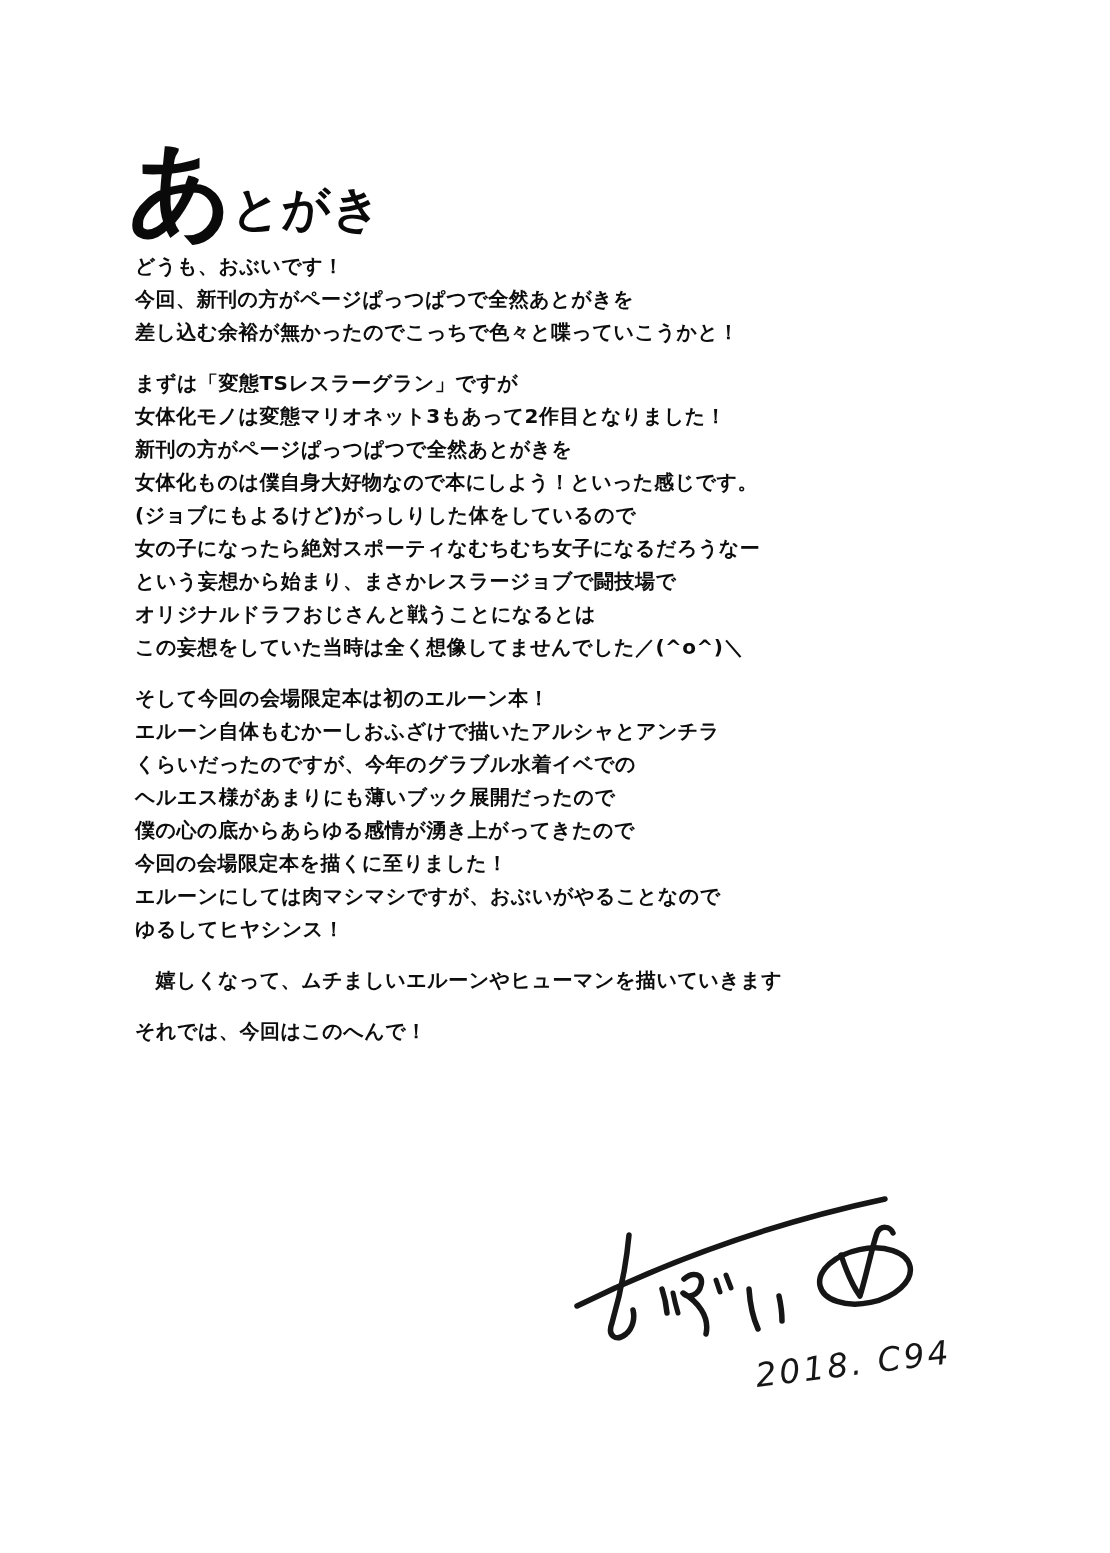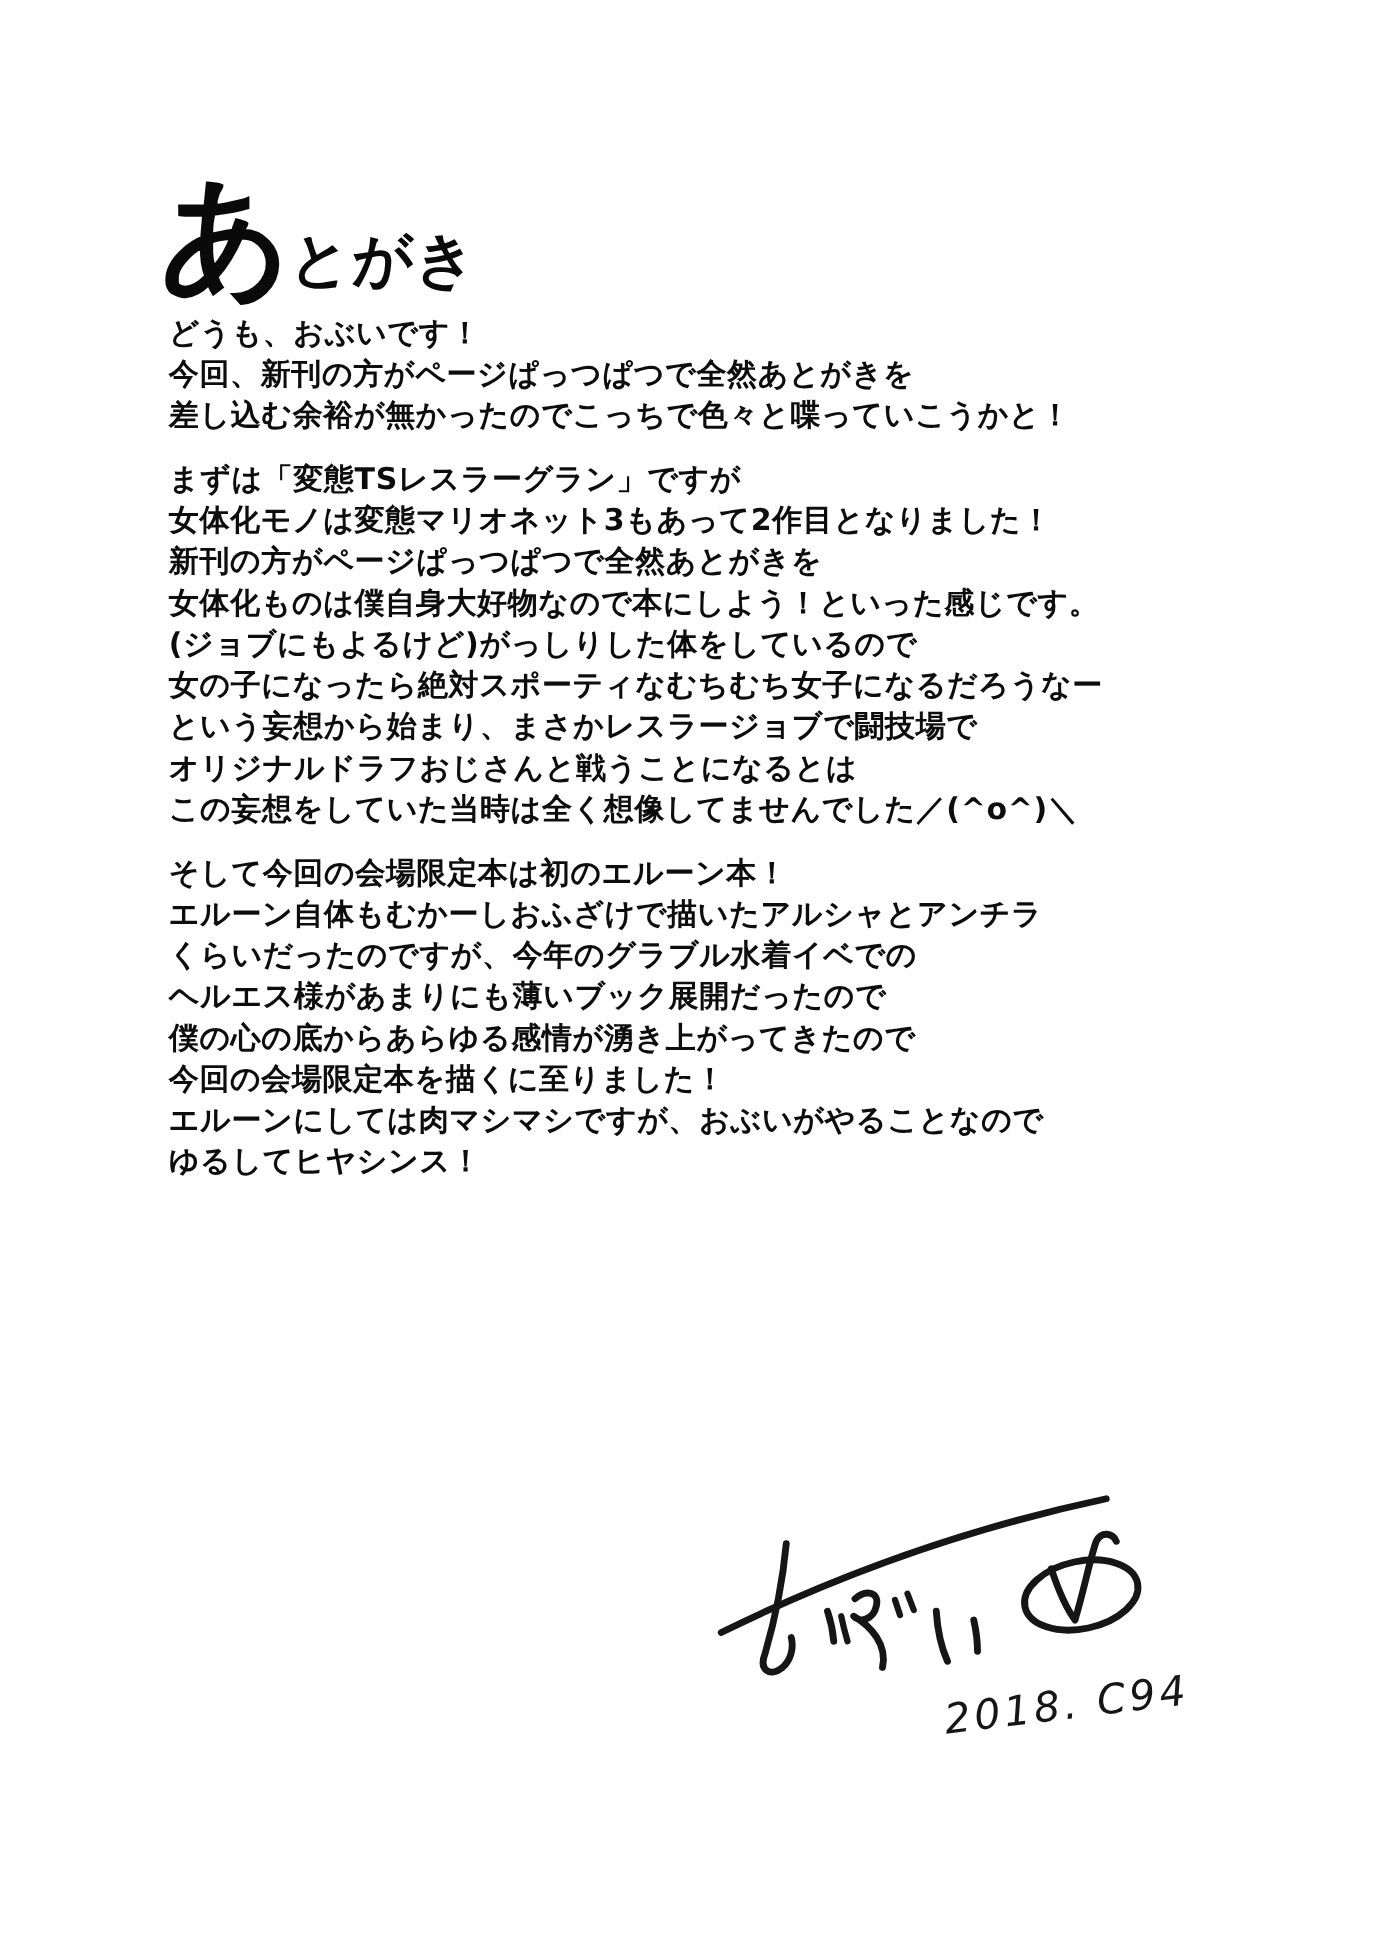--- a/index.html
+++ b/index.html
@@ -16,21 +16,21 @@
   .title {
     position: absolute; left: 128px; top: 138px;
     margin: 0; display: flex; align-items: baseline;
     font-weight: 900; color: #0a0a0a; white-space: pre;
   }
   .title-big  { font-size: 103px; line-height: 1; letter-spacing: -2px; }
   .title-rest { font-size: 48px;  line-height: 1; letter-spacing: 1px; }
 
   .body-text {
     position: absolute; left: 135px; top: 250px;
-    font-size: 24px; line-height: 33px; font-weight: 600;
+    font-size: 20px; line-height: 33px; font-weight: 600;
     letter-spacing: 0.5px; color: #0d0d0d;
   }
   .para { margin: 0 0 18px 0; padding: 0; }
   .line { display: block; white-space: pre; }
 
   .signature { position: absolute; left: 545px; top: 1175px; }
   .sig-stroke {
     fill: none; stroke: #161616;
     stroke-linecap: round; stroke-linejoin: round;
   }
@@ -72,22 +72,26 @@
       <span class="line">エルーン自体もむかーしおふざけで描いたアルシャとアンチラ</span>
       <span class="line">くらいだったのですが、今年のグラブル水着イベでの</span>
       <span class="line">ヘルエス様があまりにも薄いブック展開だったので</span>
       <span class="line">僕の心の底からあらゆる感情が湧き上がってきたので</span>
       <span class="line">今回の会場限定本を描くに至りました！</span>
       <span class="line">エルーンにしては肉マシマシですが、おぶいがやることなので</span>
       <span class="line">ゆるしてヒヤシンス！</span>
     </p>
 
     <p class="para">
+      <span class="line">　嬉しくなって、ムチましいエルーンやヒューマンを描いていきます</span>
     </p>
 
+    <p class="para">
+      <span class="line">それでは、今回はこのへんで！</span>
+    </p>
 
   </div>
 
   <svg class="signature" width="465" height="270" viewBox="0 0 465 270" role="img" aria-label="おぶい">
 
     <path class="sig-stroke" stroke-width="5.5" d="M 32 131 Q 180 58 340 24"></path>
 
     <path class="sig-stroke" stroke-width="5.5" d="M 84 60 C 81 92 74 124 67 148 C 62 161 71 167 81 159 C 88 153 90 143 88 135"></path>
     <path class="sig-stroke" stroke-width="5.5" d="M 117 114 Q 121 126 122 138"></path>
 

